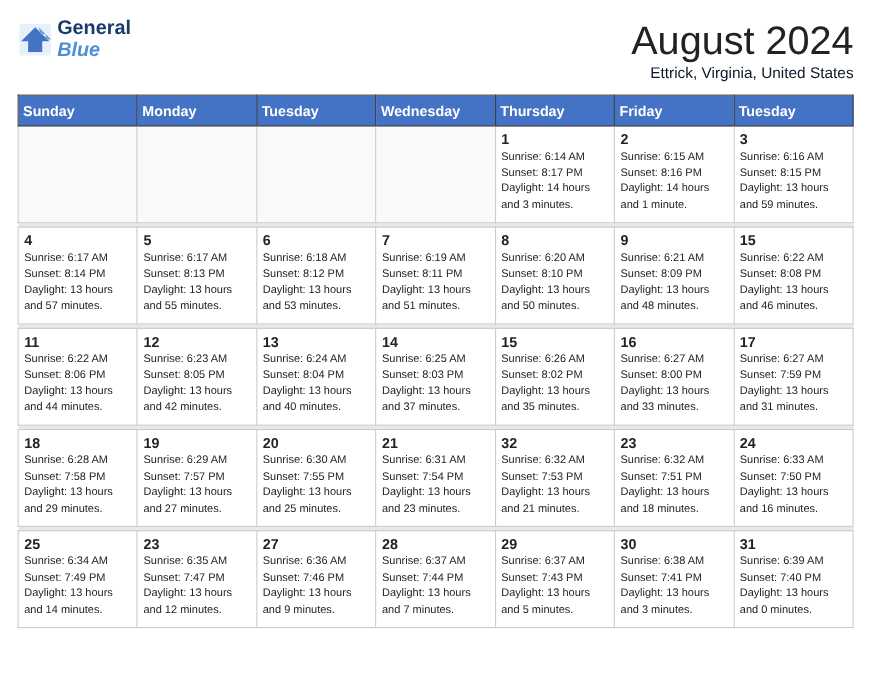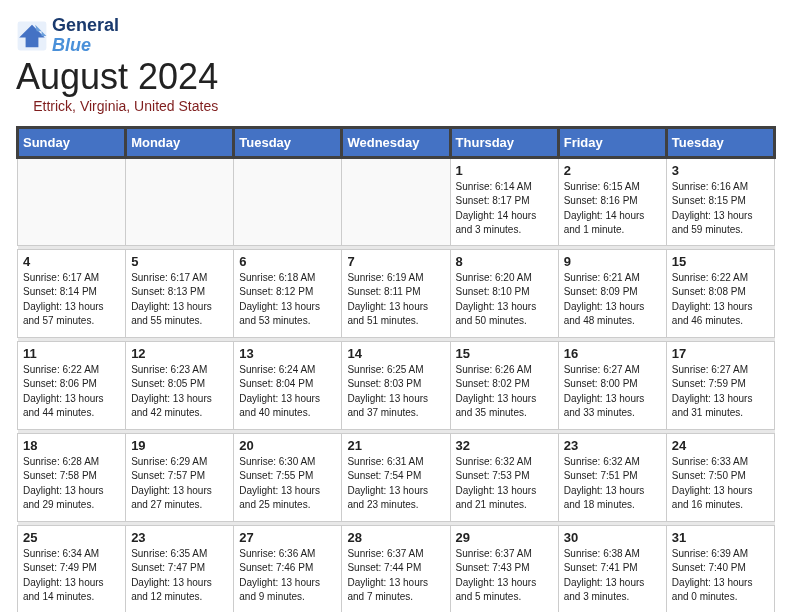--- a/index.html
+++ b/index.html
@@ -8,21 +8,20 @@
       background: #fff;
       width: 792px;
       min-height: 612px;
       padding: 16px;
     }
     .header-area {
       display: flex;
       justify-content: space-between;
       align-items: flex-start;
       margin-bottom: 12px;
-      flex-direction: column;
     }
     .logo {
       display: flex;
       align-items: center;
       gap: 4px;
     }
     .logo-text {
       font-size: 18px;
       font-weight: bold;
       color: #1a3a6e;
@@ -39,37 +38,37 @@
       text-align: right;
     }
     .main-title {
       font-size: 36px;
       font-weight: normal;
       color: #222;
       text-align: right;
     }
     .subtitle {
       font-size: 14px;
-      color: #7f1d1d;
+      color: #0f172a;
     }
     table {
       width: 100%;
       border-collapse: collapse;
       table-layout: fixed;
     }
     thead tr {
       background-color: #4472c4;
       color: #fff;
     }
     thead th {
       padding: 6px 4px;
       font-size: 13px;
       font-weight: bold;
       text-align: left;
-      border: 3px solid #404040;
+      border: 1px solid #404040;
     }
     tbody tr {
       background: #fff;
     }
     tbody tr:nth-child(odd) {
       
     }
     tbody td {
       border: 1px solid #ccc;
       vertical-align: top;

